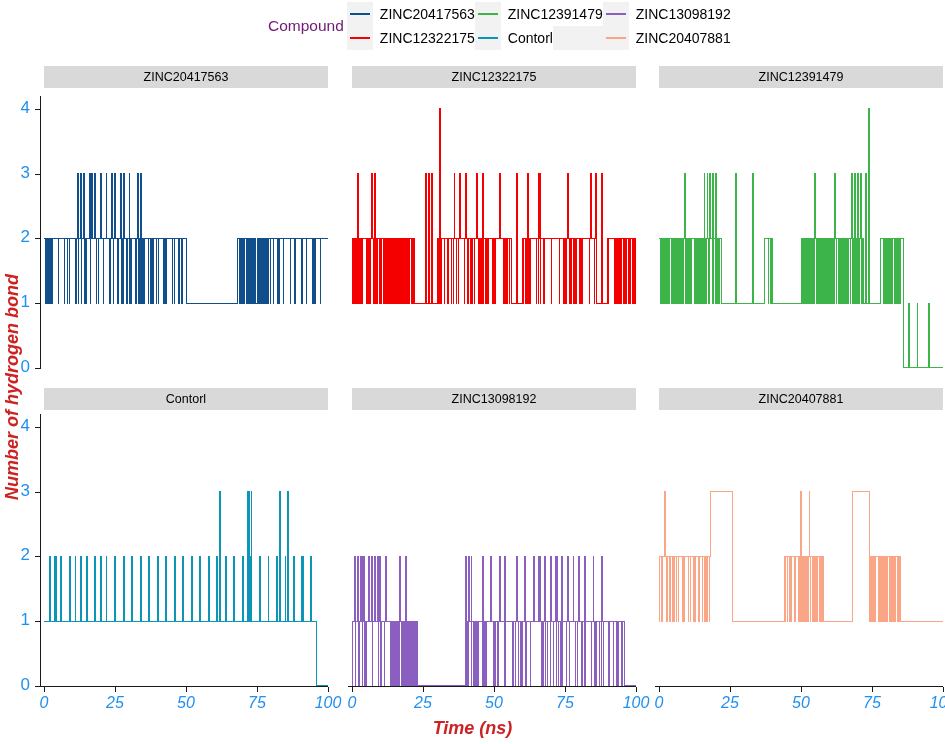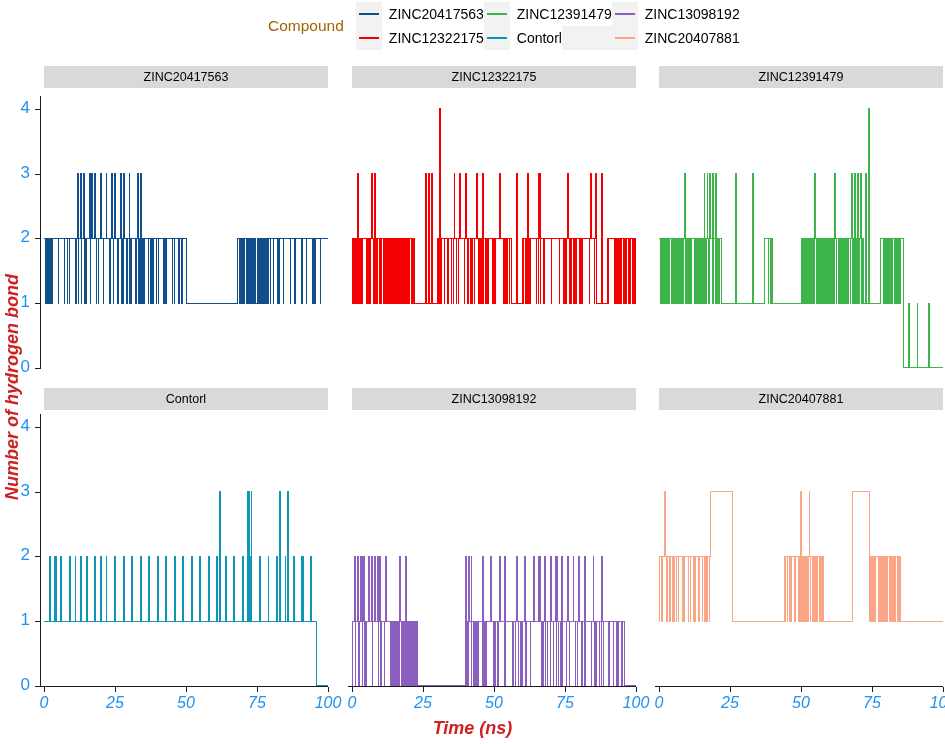--- a/index.html
+++ b/index.html
@@ -14,21 +14,21 @@
 
   
   #legend{
     position:absolute;left:0;top:0;width:945px;height:56px;
   }
   #legend-inner{
     position:absolute;left:268px;top:2px;
     display:flex;align-items:center;
   }
   #legend-title{
-    font-size:15.5px;color:#a16207;margin-right:12px;
+    font-size:15.5px;color:#701a75;margin-right:3px;
     white-space:nowrap;
   }
   #legend-cols{display:flex;}
   .legend-col{display:flex;flex-direction:column;justify-content:center;}
   .legend-entry{
     display:flex;align-items:center;height:24px;
     background:#f2f2f2;padding-right:0;
   }
   .legend-key{
     width:26px;height:24px;background:#f2f2f2;

